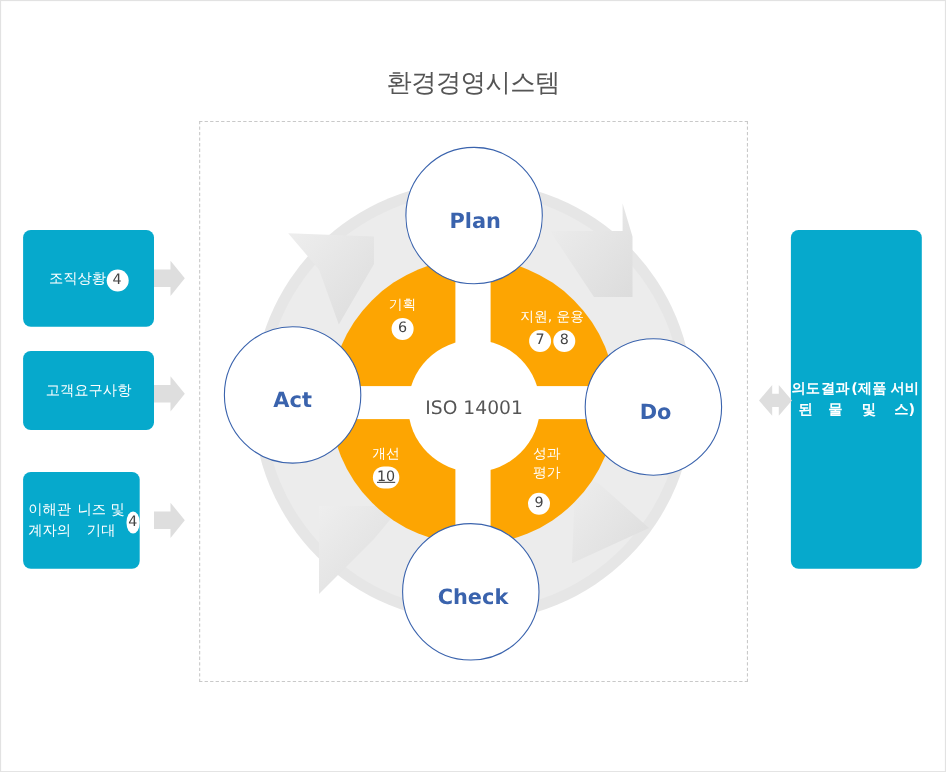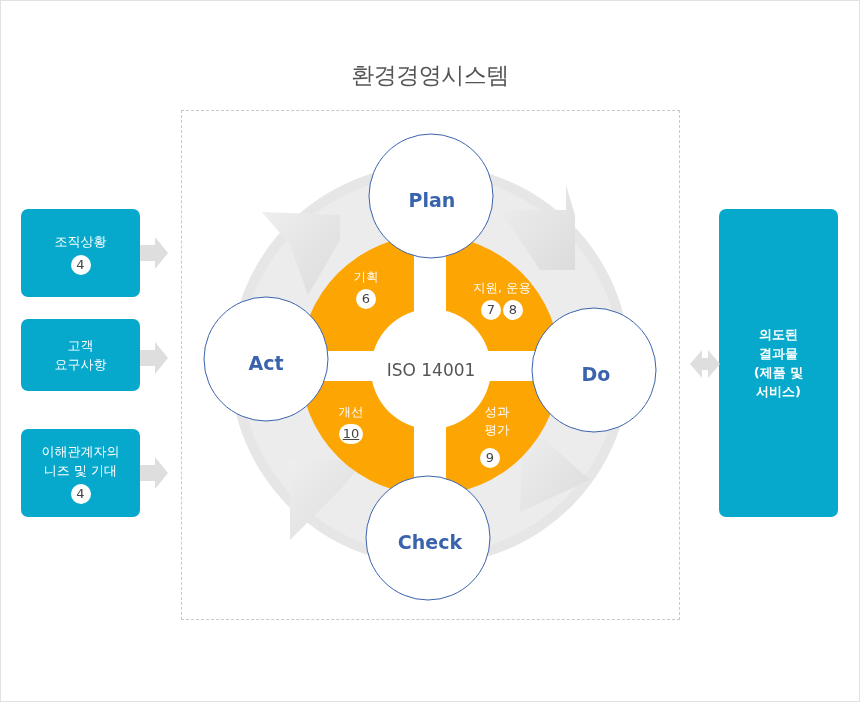--- a/index.html
+++ b/index.html
@@ -1,20 +1,20 @@
 <!DOCTYPE html>
 <html><head>
 <meta charset="utf-8">
 <style>
   html, body { margin:0; padding:0; }
   body { width:860px; height:702px; position:relative; background:#fff; font-family:"DejaVu Sans", sans-serif; overflow:hidden; }
   .frame { position:absolute; left:0; top:0; width:858px; height:700px; border:1px solid #e2e2e2; }
   .title { position:absolute; left:0; width:860px; top:60px; text-align:center; font-size:23px; color:#555; letter-spacing:-0.5px; }
   .dashed { position:absolute; left:181px; top:110px; width:497px; height:508px; border:1px dashed #c9c9c9; }
-  .box { position:absolute; background:#06a9cc; border-radius:7px; color:#fff; text-align:center; font-size:13px; line-height:19px; display:flex; flex-direction:column; align-items:center; justify-content:center; }
+  .box { position:absolute; background:#06a9cc; border-radius:7px; color:#fff; text-align:center; font-size:13px; line-height:19px; display:flex; align-items:center; justify-content:center; }
   .num { display:inline-block; width:20px; height:20px; border-radius:50%; background:#fff; color:#444; font-size:13px; line-height:20px; text-align:center; margin-top:4px; }
   svg.diagram { position:absolute; left:0; top:0; }
   .circ-label { font-family:"DejaVu Sans", sans-serif; font-weight:bold; fill:#3a63ad; }
   .seg-text { position:absolute; color:#fff; font-size:12.5px; text-align:center; line-height:18px; }
   .seg-num { display:inline-block; width:20px; height:20px; border-radius:50%; background:#fff; color:#444; font-size:13px; line-height:20px; text-align:center; margin:3px 1px 0; }
 </style>
 </head>
 <body>
 
 <div class="frame"></div>
@@ -22,21 +22,21 @@
 <div class="dashed"></div>
 
 <div class="box" style="left:21px;top:209px;width:119px;height:88px;">
   <span>조직상황</span>
   <span class="num">4</span>
 </div>
 <div class="box" style="left:21px;top:319px;width:119px;height:72px;">
   <span>고객</span>
   <span>요구사항</span>
 </div>
-<div class="box" style="left:21px;top:429px;width:119px;height:88px;">
+<div class="box" style="left:21px;top:429px;width:106px;height:88px;">
   <span>이해관계자의</span>
   <span>니즈 및 기대</span>
   <span class="num">4</span>
 </div>
 
 <div class="box" style="left:719px;top:209px;width:119px;height:308px;font-weight:bold;">
   <span>의도된</span>
   <span>결과물</span>
   <span>(제품 및</span>
   <span>서비스)</span>

